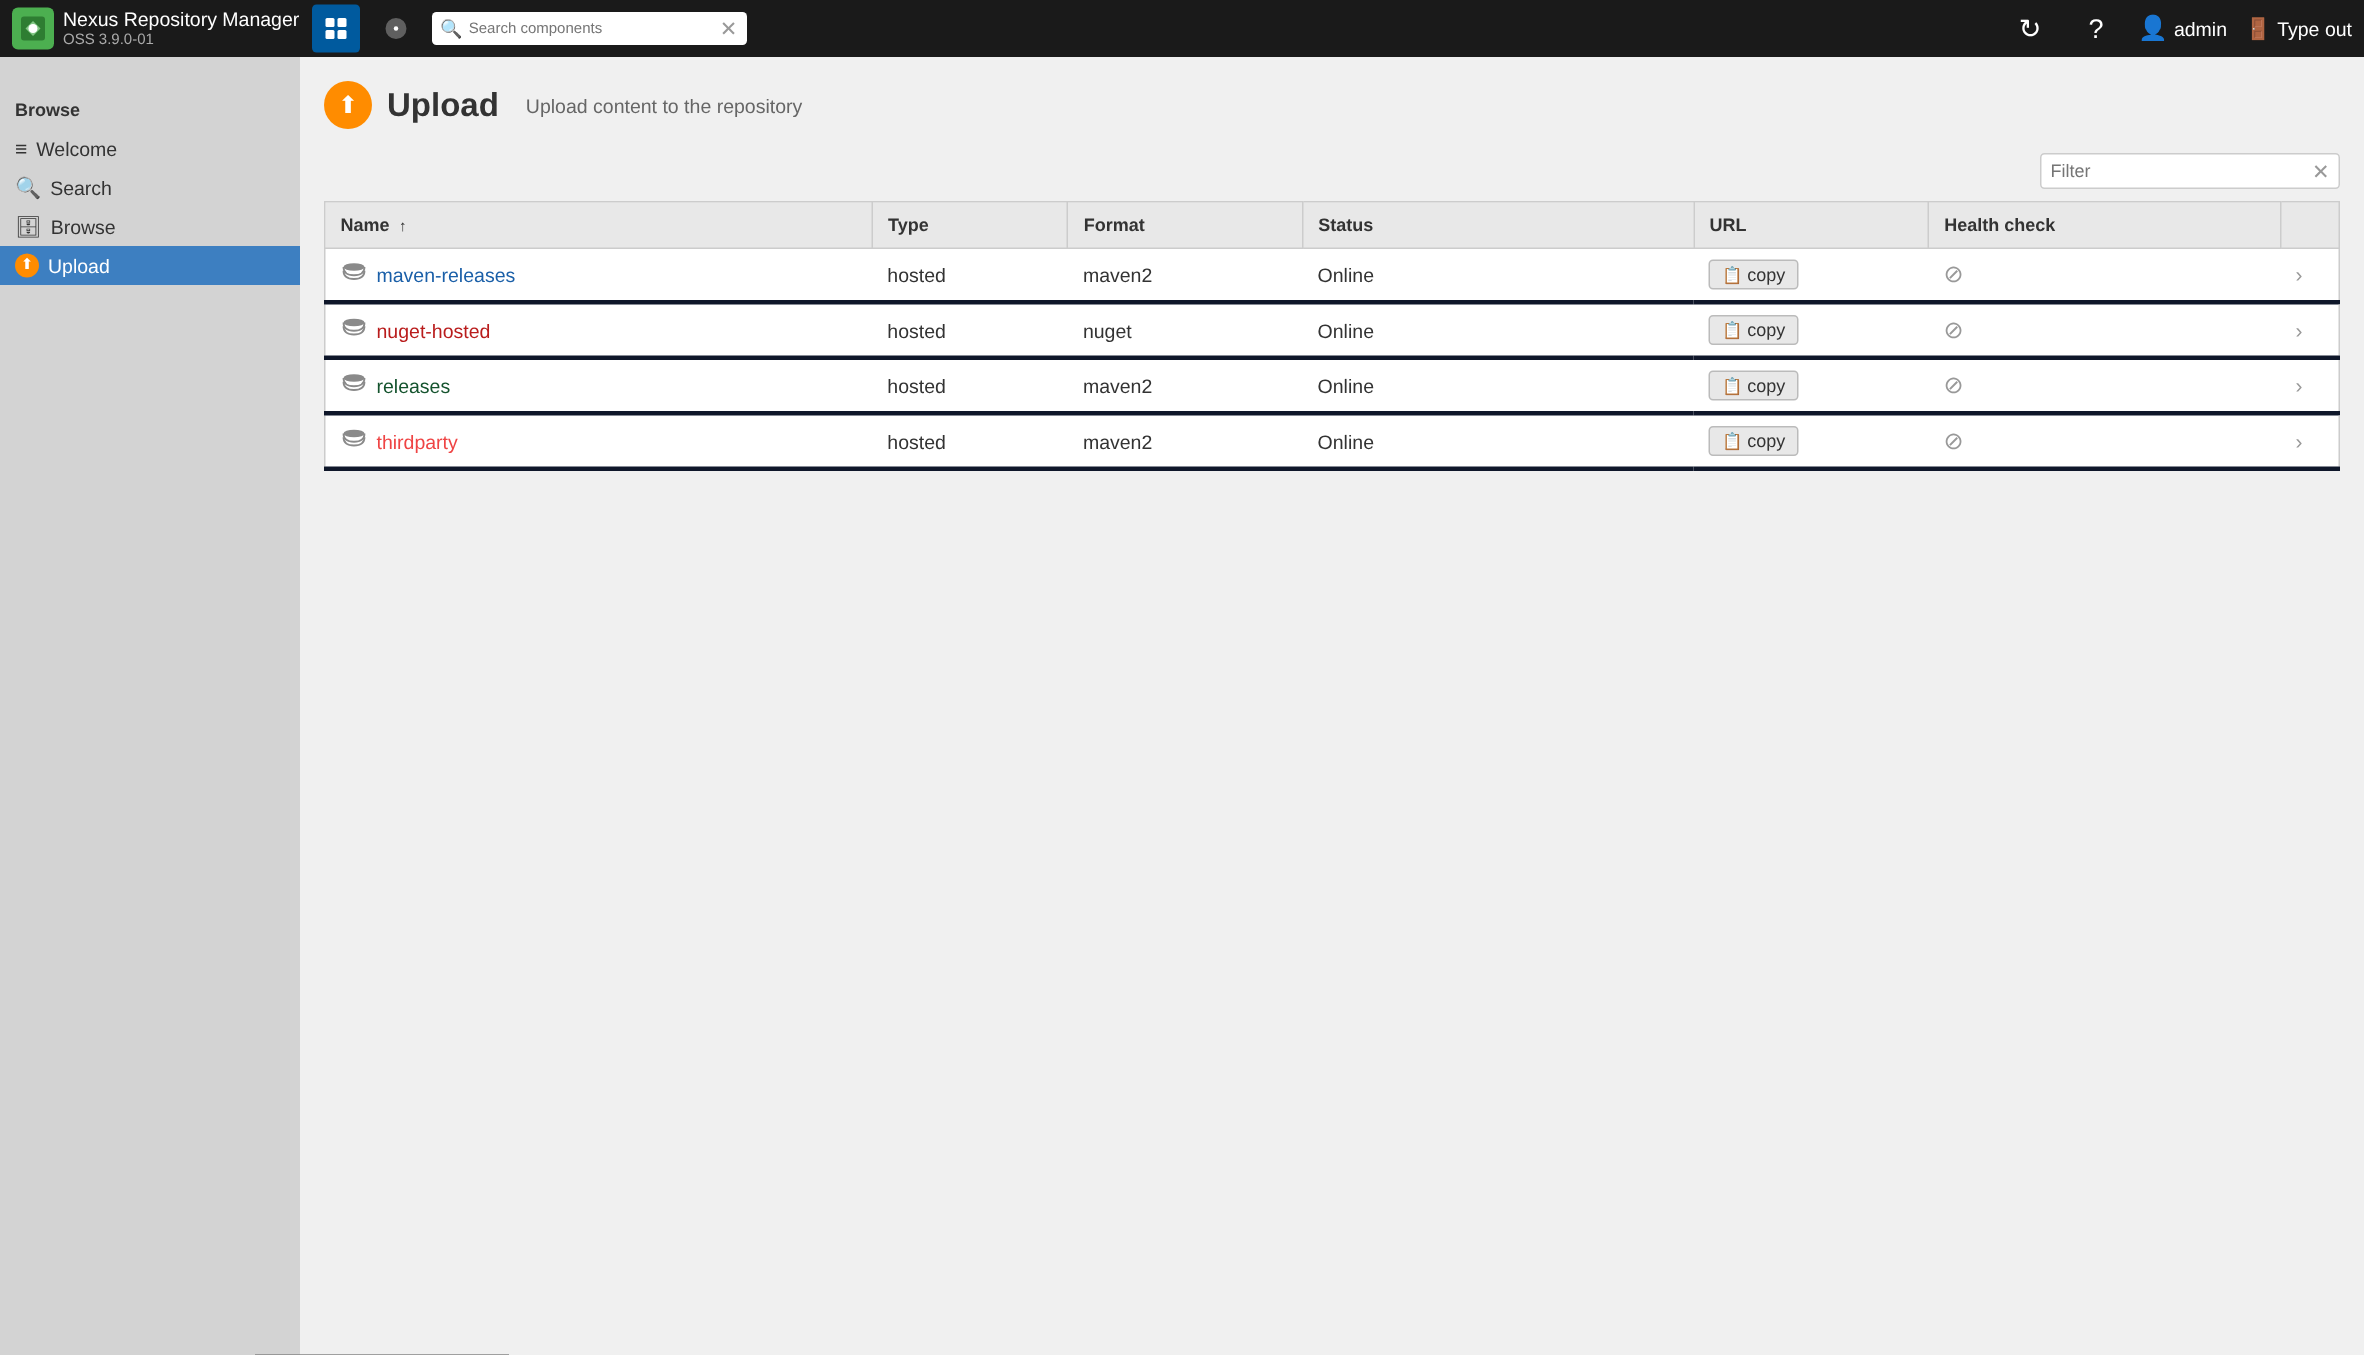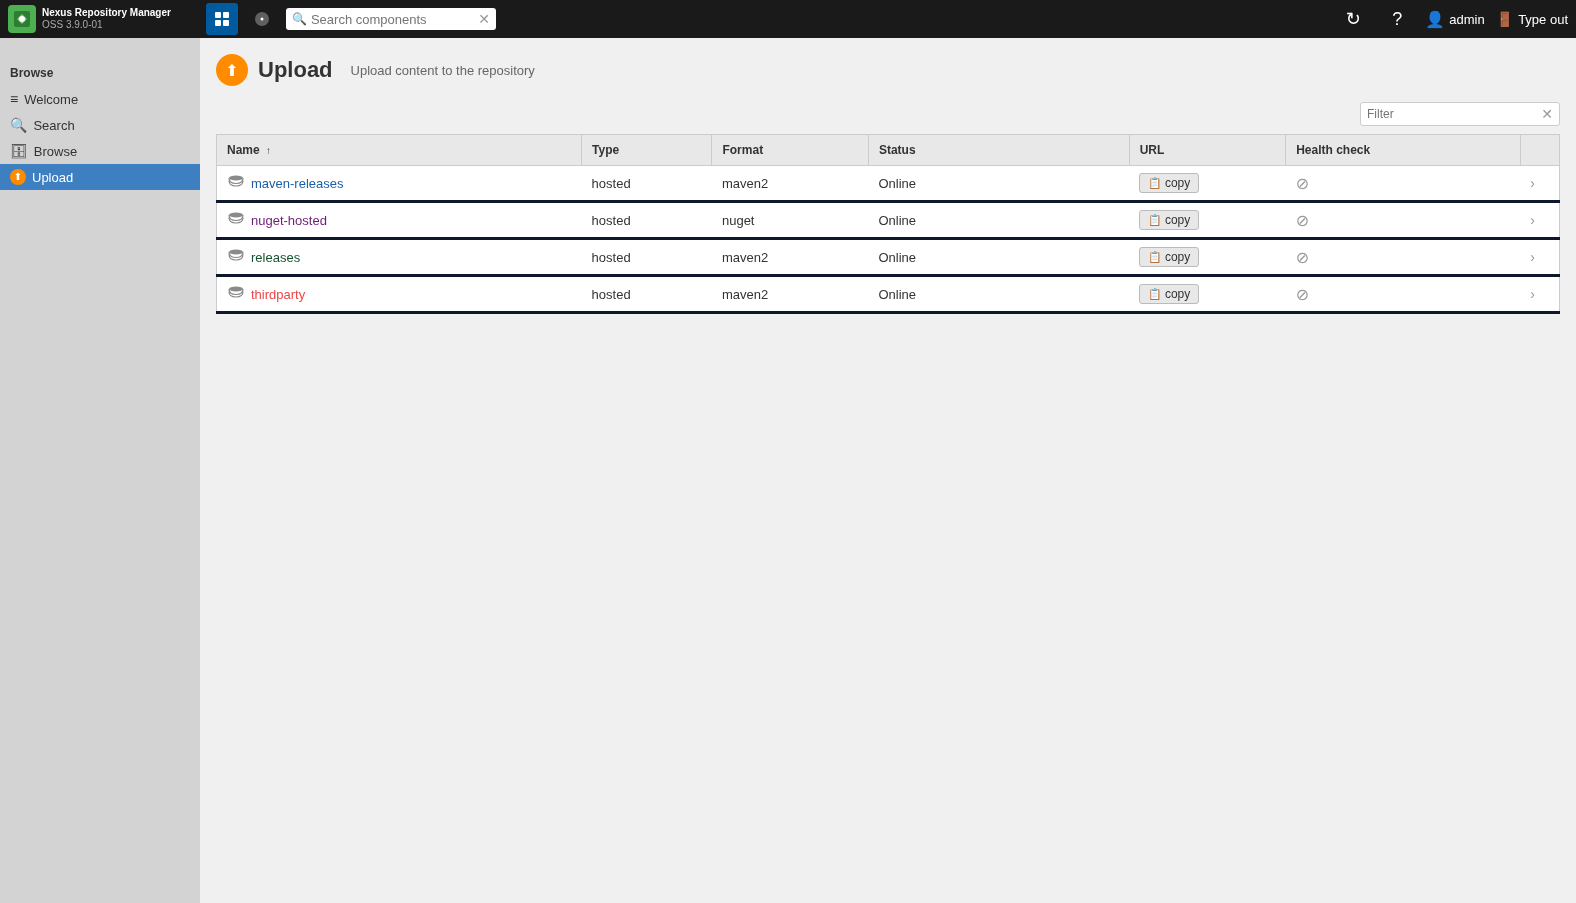--- a/index.html
+++ b/index.html
@@ -26,37 +26,37 @@
       height: 28px;
       background: #4caf50;
       border-radius: 4px;
       display: flex;
       align-items: center;
       justify-content: center;
       font-size: 14px;
       color: #fff;
     }
     .brand-text { display: flex; flex-direction: column; }
-    .brand-title { font-size: 10px; font-weight: bold; color: #fff; line-height: 1.2; }
+    .brand-title { font-size: 13px; font-weight: normal; color: #fff; line-height: 1.2; }
     .brand-sub { font-size: 10px; color: #aaa; line-height: 1.2; }
     .nav-icon-btn {
       width: 32px; height: 32px;
       display: flex; align-items: center; justify-content: center;
       background: transparent; border: none; cursor: pointer;
       color: #fff; font-size: 16px;
     }
     .nav-icon-btn.active { background: #005a9e; border-radius: 3px; }
     .search-box {
       display: flex; align-items: center;
       background: #fff; border-radius: 3px;
       padding: 3px 6px; gap: 4px;
       width: 210px;
     }
     .search-box input {
-      border: none; outline: none; font-size: 13px;
+      border: none; outline: none; font-size: 10px;
       width: 100%; background: transparent;
     }
     .search-clear { color: #999; cursor: pointer; font-size: 14px; }
     .navbar-right {
       margin-left: auto;
       display: flex; align-items: center; gap: 12px;
     }
     .navbar-right .nav-icon-btn { color: #fff; }
     .user-info {
       display: flex; align-items: center; gap: 4px;
@@ -337,21 +337,21 @@
           <tr>
     <td class="col-name">
       <div class="name-cell">
         <span style="display:inline-block;margin-right:6px;vertical-align:middle;">
           <svg width="18" height="14" viewBox="0 0 18 14" fill="none">
             <ellipse cx="9" cy="3" rx="7" ry="2.5" fill="#8a8a8a"></ellipse>
             <path d="M2 3 Q2 8.5 9 8.5 Q16 8.5 16 3" stroke="#8a8a8a" stroke-width="1.2" fill="none"></path>
             <path d="M2 5.5 Q2 11 9 11 Q16 11 16 5.5" stroke="#8a8a8a" stroke-width="1.2" fill="none"></path>
           </svg>
         </span>
-        <span style="color:#701a75;cursor:pointer;">nuget-hosted</span>
+        <span style="color:#b91c1c;cursor:pointer;">nuget-hosted</span>
       </div>
     </td>
     <td class="col-type">hosted</td>
     <td class="col-format">nuget</td>
     <td class="col-status">Online</td>
     <td class="col-url">
       <button class="copy-btn">
         <span style="font-size:11px;">📋</span>
         <span>copy</span>
       </button>

